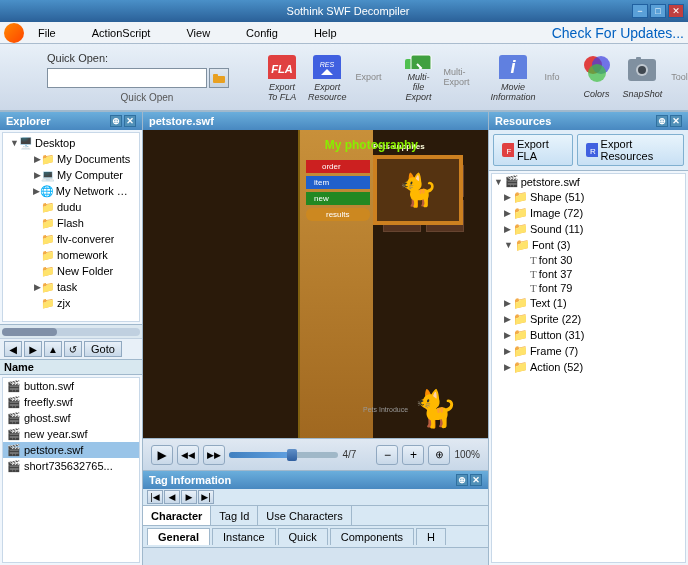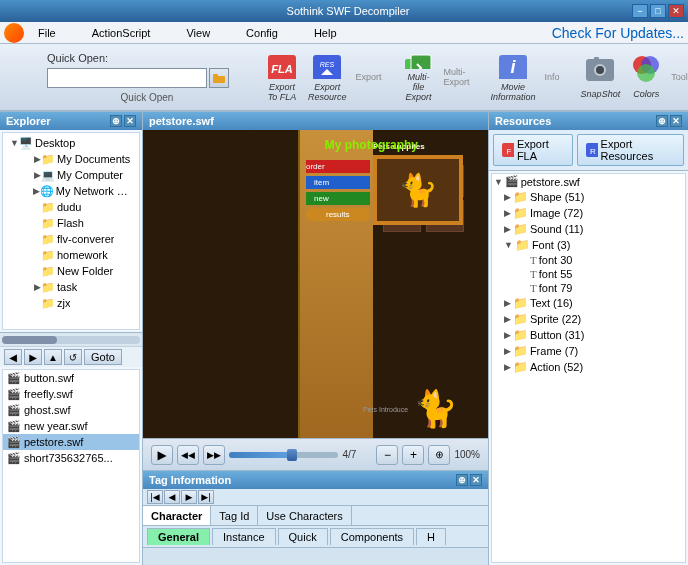--- a/index.html
+++ b/index.html
@@ -67,21 +67,21 @@
 
     
     .tag-info { height: 95px; border-top: 1px solid #a0b8cc; display: flex; flex-direction: column; }
     .tag-header { background: linear-gradient(to bottom, #6aaedc, #4888c0); color: white; height: 18px; display: flex; align-items: center; justify-content: space-between; padding: 0 6px; font-size: 11px; font-weight: bold; }
     .tag-tabs { display: flex; background: #d8e8f4; border-bottom: 1px solid #a0b8cc; height: 20px; }
     .tag-tab { padding: 2px 8px; font-size: 11px; cursor: pointer; border-right: 1px solid #a0b8cc; display: flex; align-items: center; }
     .tag-tab.active { background: white; font-weight: bold; }
     .tab-nav { display: flex; align-items: center; gap: 1px; padding: 1px 4px; background: #d8e8f4; border-bottom: 1px solid #a0b8cc; }
     .tab-nav-btn { width: 16px; height: 14px; background: linear-gradient(to bottom, #e8f0f8, #c8d8e8); border: 1px solid #90a8c0; cursor: pointer; font-size: 9px; display: flex; align-items: center; justify-content: center; }
     .bottom-tab { padding: 2px 10px; font-size: 11px; cursor: pointer; border: 1px solid #a0b8cc; border-bottom: none; margin-right: 2px; }
-    .bottom-tab.active { background: #86efac; font-weight: bold; }
+    .bottom-tab.active { background: #ffffff; font-weight: bold; }
 
     
     .resources-panel { width: 200px; background: #f0f6fc; border-left: 1px solid #a0b8cc; display: flex; flex-direction: column; }
     .res-toolbar { display: flex; gap: 4px; padding: 4px; background: #e0edf8; border-bottom: 1px solid #a0b8cc; }
     .res-btn { display: flex; align-items: center; gap: 3px; padding: 3px 8px; background: linear-gradient(to bottom, #e8f4fc, #c8e0f4); border: 1px solid #80b0d0; cursor: pointer; font-size: 11px; border-radius: 2px; }
     .res-tree { flex: 1; overflow: auto; background: white; border: 1px solid #c8d8e8; margin: 2px; }
     .res-item { display: flex; align-items: center; padding: 1px 2px; cursor: pointer; white-space: nowrap; }
 
     .indented-1 { padding-left: 12px; }
     .indented-2 { padding-left: 24px; }
@@ -167,37 +167,37 @@
       <text x="16" y="20" text-anchor="middle" fill="white" font-size="18" font-weight="bold">i</text>
     </svg>
     <span style="font-size:9px;text-align:center;line-height:1.1;">Movie<br>Information</span>
   </div>
 
   <div style="font-size:9px;color:#888;padding:0 2px;">Info</div>
   <div class="toolbar-separator"></div>
 
   <div class="toolbar-btn">
     <svg width="32" height="32">
+      <circle cx="12" cy="12" r="9" fill="#e04040"></circle>
+      <circle cx="20" cy="12" r="9" fill="#4040e0" opacity="0.7"></circle>
+      <circle cx="16" cy="20" r="9" fill="#40c040" opacity="0.7"></circle>
+    </svg>
+    <span style="font-size:9px;text-align:center;">Colors</span>
+  </div>
+
+  <div class="toolbar-btn">
+    <svg width="32" height="32">
       <rect x="2" y="6" width="28" height="22" rx="3" fill="#8090a0"></rect>
       <circle cx="16" cy="17" r="6" fill="#c0c8d0"></circle>
       <circle cx="16" cy="17" r="4" fill="#404850"></circle>
       <rect x="10" y="4" width="5" height="4" rx="1" fill="#8090a0"></rect>
     </svg>
     <span style="font-size:9px;text-align:center;">SnapShot</span>
   </div>
 
-  <div class="toolbar-btn">
-    <svg width="32" height="32">
-      <circle cx="12" cy="12" r="9" fill="#e04040"></circle>
-      <circle cx="20" cy="12" r="9" fill="#4040e0" opacity="0.7"></circle>
-      <circle cx="16" cy="20" r="9" fill="#40c040" opacity="0.7"></circle>
-    </svg>
-    <span style="font-size:9px;text-align:center;">Colors</span>
-  </div>
-
   <div style="font-size:9px;color:#888;padding:0 2px;">Tools</div>
 </div>
 
 <div class="main-area">
 
   <div class="explorer-panel">
     <div class="panel-header">
       <span>Explorer</span>
       <div class="panel-header-controls">
         <div class="panel-ctrl">⊕</div>
@@ -272,20 +272,23 @@
     </div>
 
     <div class="nav-bar">
       <div class="nav-btn">◀</div>
       <div class="nav-btn">▶</div>
       <div class="nav-btn">▲</div>
       <div class="nav-btn">↺</div>
       <div class="goto-btn">Goto</div>
     </div>
 
+    <div class="file-list-header">
+      <span>Name</span>
+    </div>
     <div class="file-list">
       <div class="file-item">
         <span class="file-icon" style="color:#e04040;font-size:11px;">🎬</span>
         <span>button.swf</span>
       </div>
       <div class="file-item">
         <span class="file-icon" style="color:#e04040;font-size:11px;">🎬</span>
         <span>freefly.swf</span>
       </div>
       <div class="file-item">
@@ -313,21 +316,21 @@
     </div>
     <div class="swf-canvas">
 
       <div style="position:absolute;inset:0;background:#2a1a0a;overflow:hidden;">
 
         <div style="position:absolute;left:155px;top:0;width:75px;height:100%;background:linear-gradient(to bottom,#c8903a,#a06820);border-left:2px solid #806010;"></div>
 
         <div style="position:absolute;left:230px;top:12px;color:#ffd;font-size:8px;font-weight:bold;">Pets supplies</div>
 
         <div style="position:absolute;left:163px;top:30px;display:flex;flex-direction:column;gap:3px;">
-          <div style="background:#cc2020;color:white;padding:2px 0;font-size:8px;cursor:pointer;">order</div>
+          <div style="background:#cc2020;color:white;padding:2px 16px;font-size:8px;cursor:pointer;">order</div>
           <div style="background:#2060cc;color:white;padding:2px 8px;font-size:8px;cursor:pointer;">item</div>
           <div style="background:#228822;color:white;padding:2px 8px;font-size:8px;cursor:pointer;">new</div>
           <div style="background:#cc8820;color:white;padding:2px 20px;font-size:8px;cursor:pointer;border-radius:6px;">results</div>
         </div>
 
         <div style="position:absolute;left:240px;top:35px;display:grid;grid-template-columns:40px 40px;gap:3px;">
           <div style="width:38px;height:32px;background:#553320;border:1px solid #664430;display:flex;align-items:center;justify-content:center;font-size:14px;">🐕</div>
           <div style="width:38px;height:32px;background:#553320;border:1px solid #664430;display:flex;align-items:center;justify-content:center;font-size:14px;">🐱</div>
           <div style="width:38px;height:32px;background:#553320;border:1px solid #664430;display:flex;align-items:center;justify-content:center;font-size:14px;">🐇</div>
           <div style="width:38px;height:32px;background:#553320;border:1px solid #664430;display:flex;align-items:center;justify-content:center;font-size:14px;">🦜</div>
@@ -447,33 +450,33 @@
 
       <div class="res-item indented-2">
         <span style="font-size:9px;color:#555;width:12px;"> </span>
         <span style="color:#666;font-size:11px;margin:0 2px;font-family:serif;">T</span>
         <span>font 30</span>
       </div>
 
       <div class="res-item indented-2">
         <span style="font-size:9px;color:#555;width:12px;"> </span>
         <span style="color:#666;font-size:11px;margin:0 2px;font-family:serif;">T</span>
-        <span>font 55</span>
+        <span>font 37</span>
       </div>
 
       <div class="res-item indented-2">
         <span style="font-size:9px;color:#555;width:12px;"> </span>
         <span style="color:#666;font-size:11px;margin:0 2px;font-family:serif;">T</span>
         <span>font 79</span>
       </div>
 
       <div class="res-item indented-1">
         <span style="font-size:9px;color:#555;">▶</span>
         <span style="color:#e8a020;font-size:12px;margin:0 2px;">📁</span>
-        <span>Text (16)</span>
+        <span>Text (1)</span>
       </div>
 
       <div class="res-item indented-1">
         <span style="font-size:9px;color:#555;">▶</span>
         <span style="color:#e8a020;font-size:12px;margin:0 2px;">📁</span>
         <span>Sprite (22)</span>
       </div>
 
       <div class="res-item indented-1">
         <span style="font-size:9px;color:#555;">▶</span>

